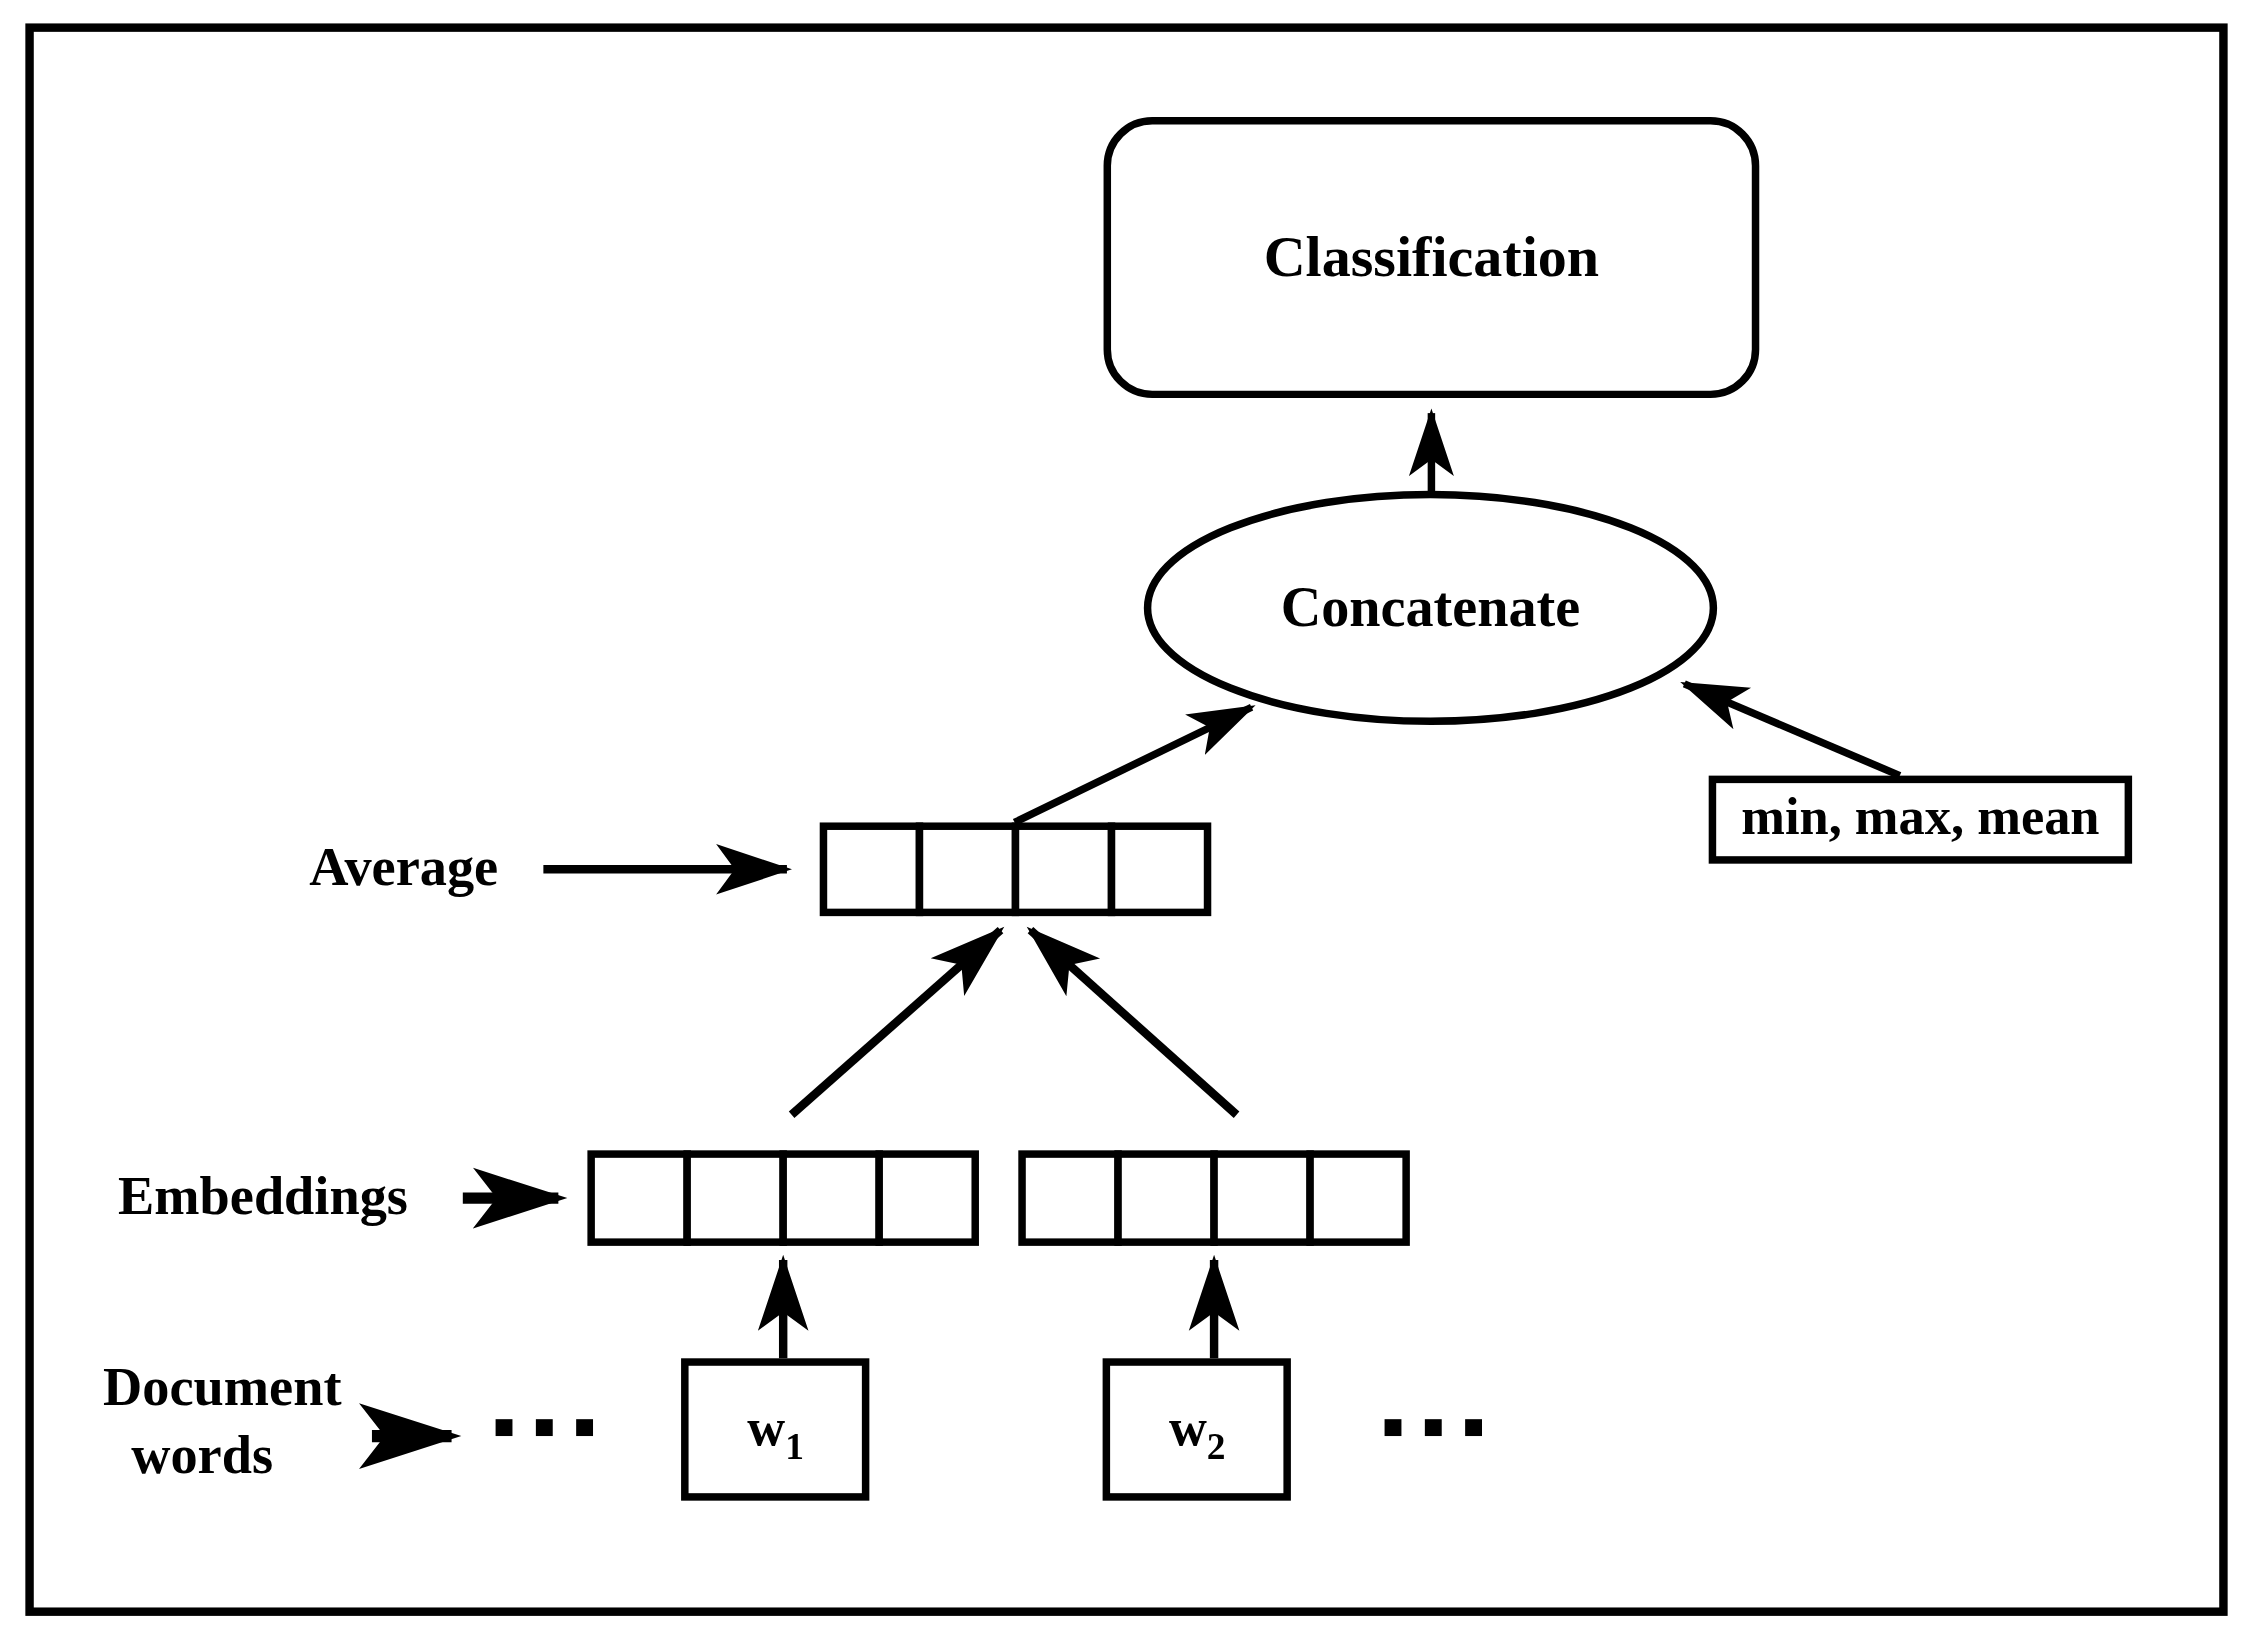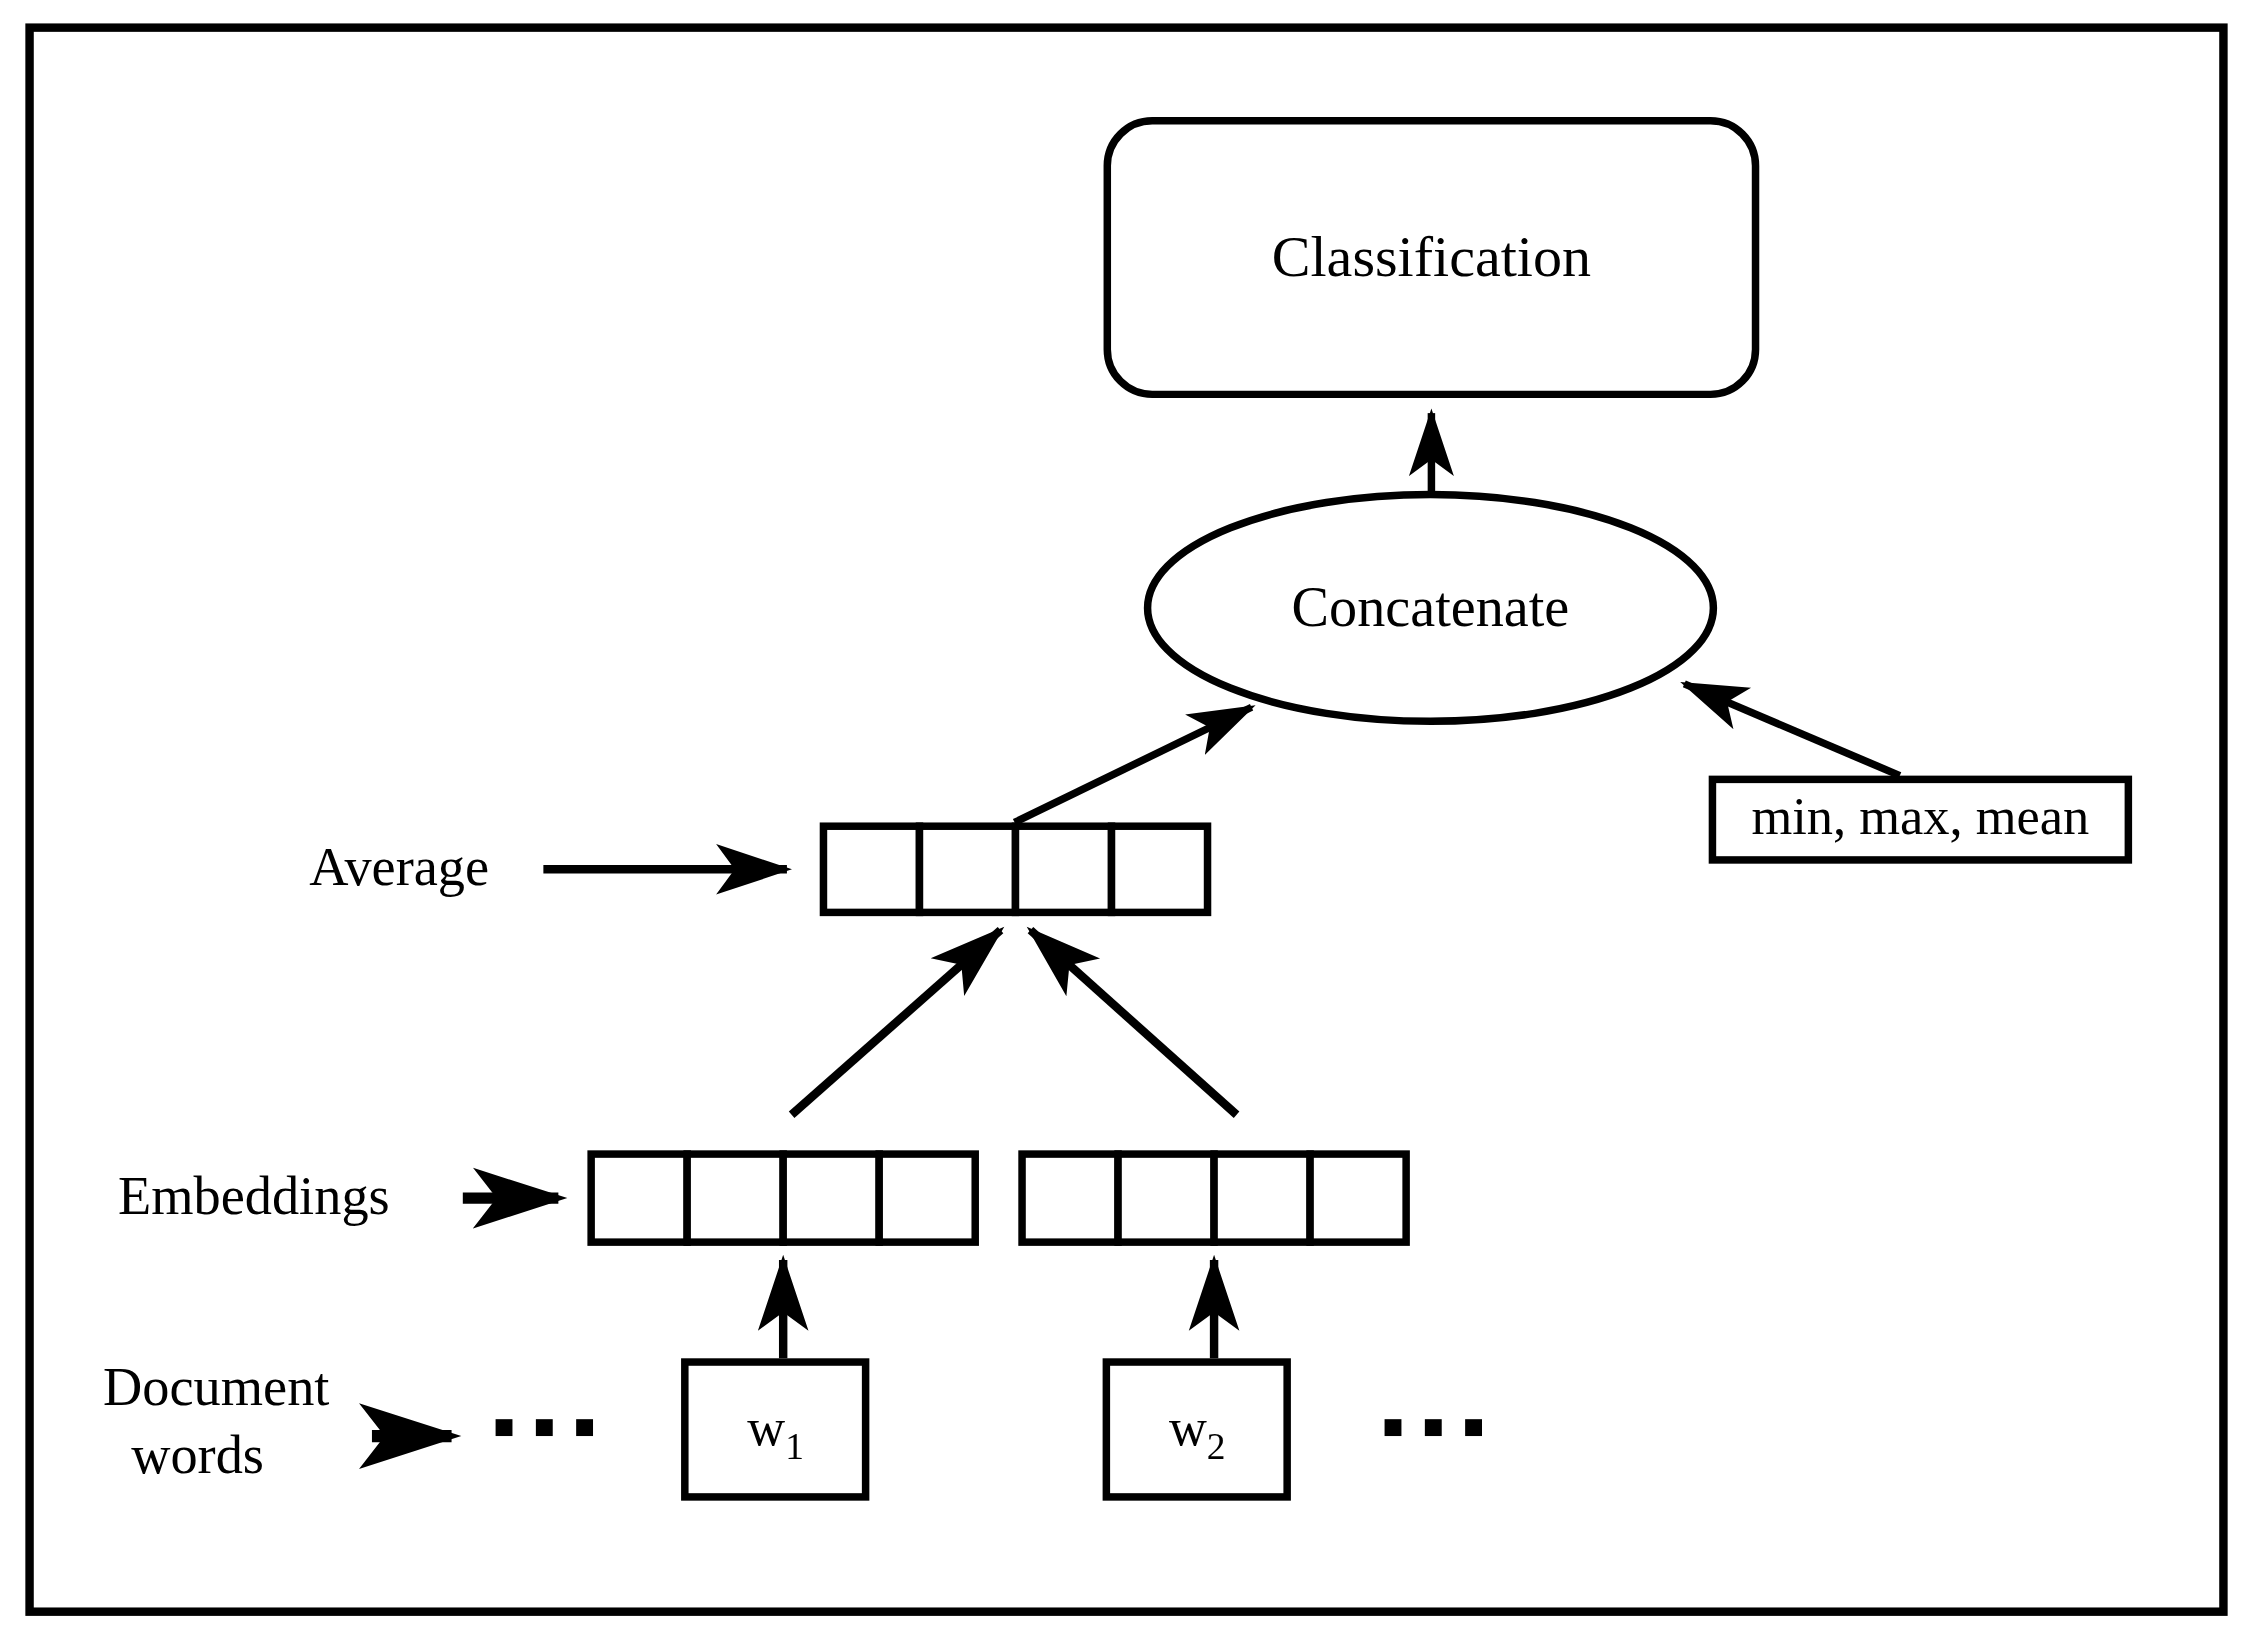--- a/index.html
+++ b/index.html
@@ -10,20 +10,21 @@
   body {
     width: 2253px;
     height: 1644px;
     font-family: "Liberation Serif", "DejaVu Serif", serif;
     overflow: hidden;
   }
   #diagram-root {
     position: relative;
     width: 2253px;
     height: 1516px;
+    font-weight: bold;
   }
   svg#diagram {
     display: block;
     width: 2253px;
     height: 1644px;
   }
   .shape-stroke {
     fill: #ffffff;
     stroke: #000000;
   }

